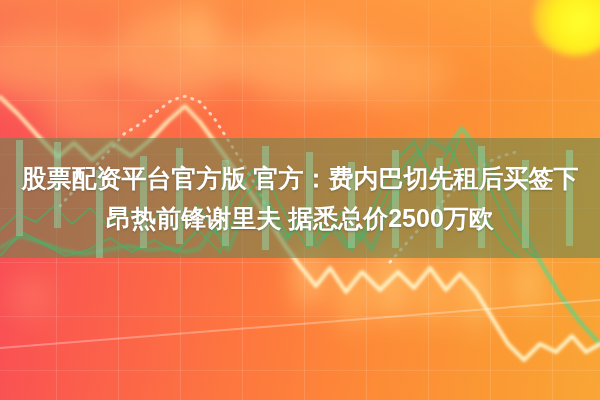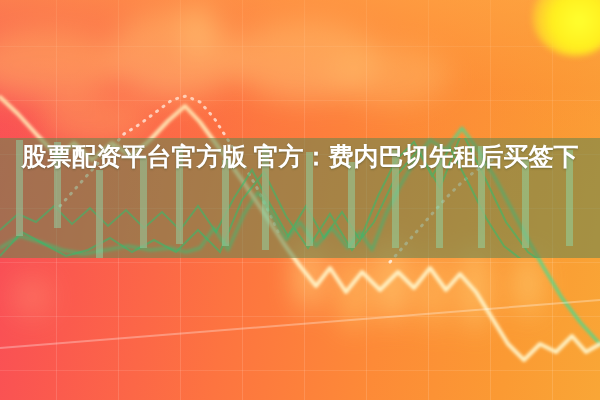--- a/index.html
+++ b/index.html
@@ -76,21 +76,21 @@
   
   #headline {
     position: absolute;
     left: 0;
     top: 138px;
     width: 600px;
     height: 120px;
     display: flex;
     flex-direction: column;
     align-items: center;
-    justify-content: flex-start;
+    justify-content: center;
     gap: 4px;
     color: #ffffff;
     text-align: center;
     letter-spacing: 0px;
   }
   .headline-line {
     font-size: 25px;
     font-weight: bold;
     line-height: 36px;
     white-space: nowrap;
@@ -179,15 +179,16 @@
       <rect x="392" y="150" width="7" height="98"></rect>
       <rect x="436" y="158" width="7" height="90"></rect>
       <rect x="478" y="146" width="7" height="102"></rect>
       <rect x="522" y="160" width="7" height="88"></rect>
       <rect x="566" y="150" width="7" height="96"></rect>
     </g>
   </svg>
 
   <div id="headline">
     <div class="headline-line">股票配资平台官方版 官方：费内巴切先租后买签下</div>
+    <div class="headline-line">昂热前锋谢里夫 据悉总价2500万欧</div>
   </div>
 
 </div>
 
 </body></html>

